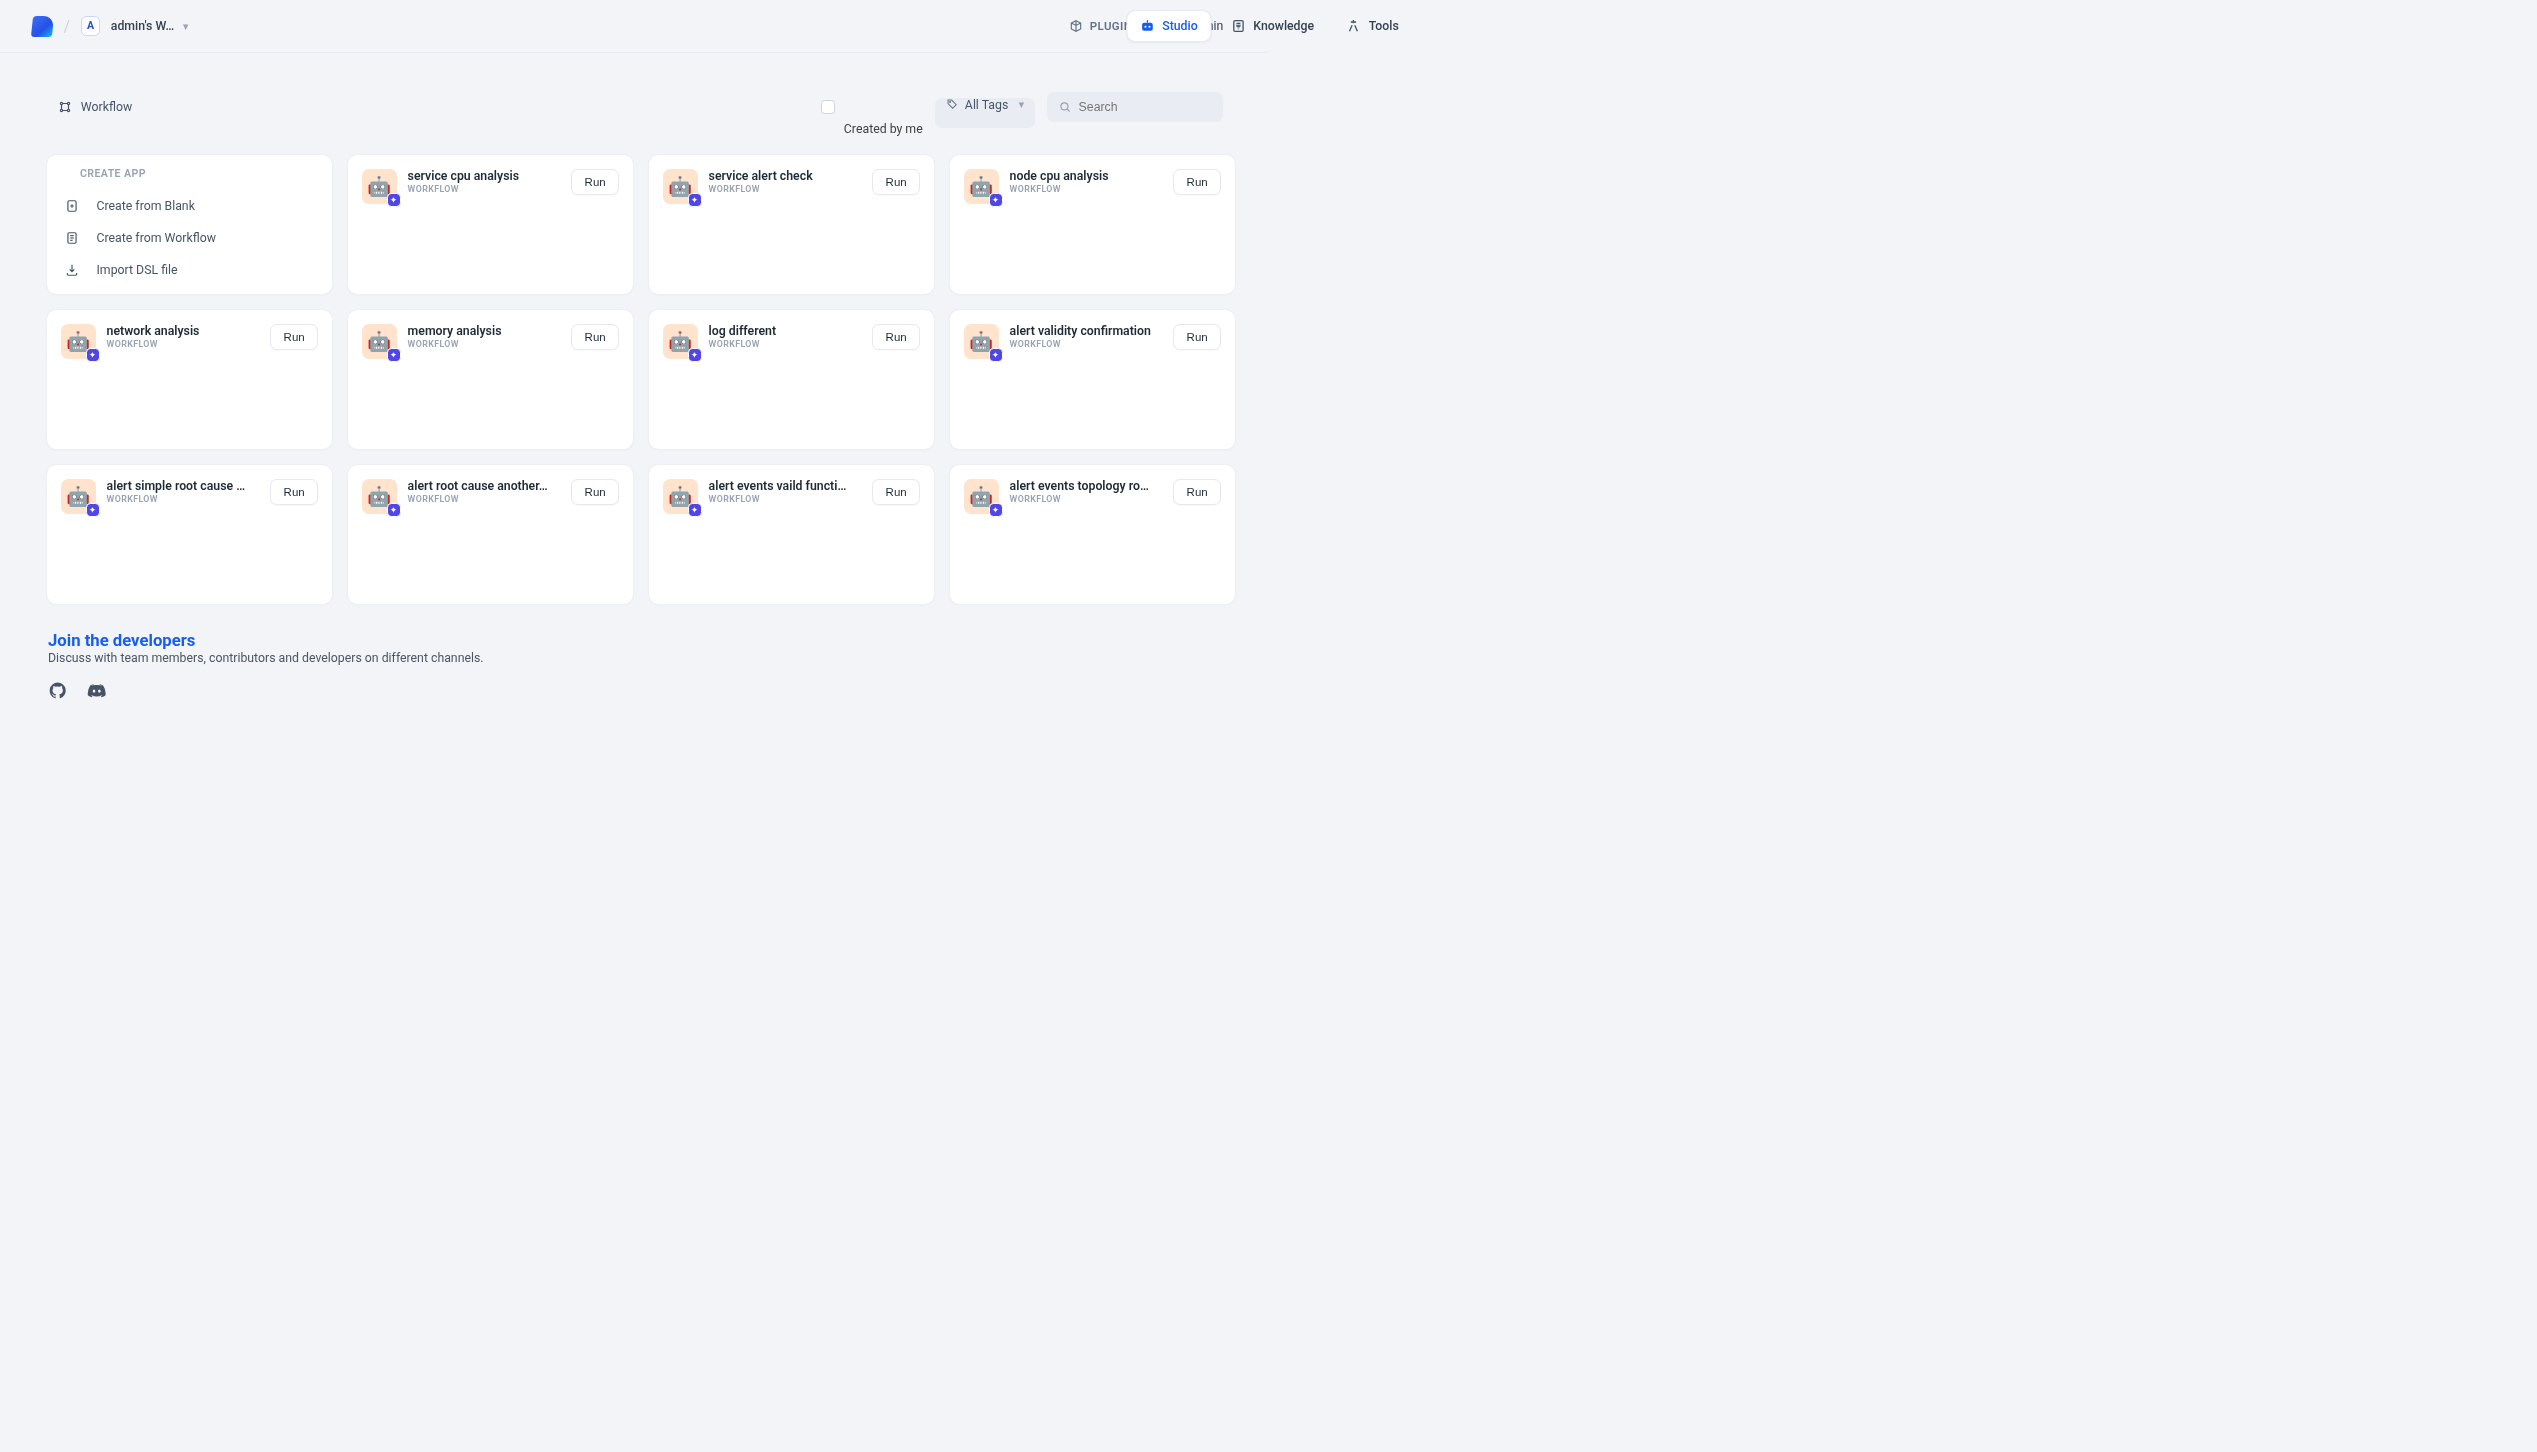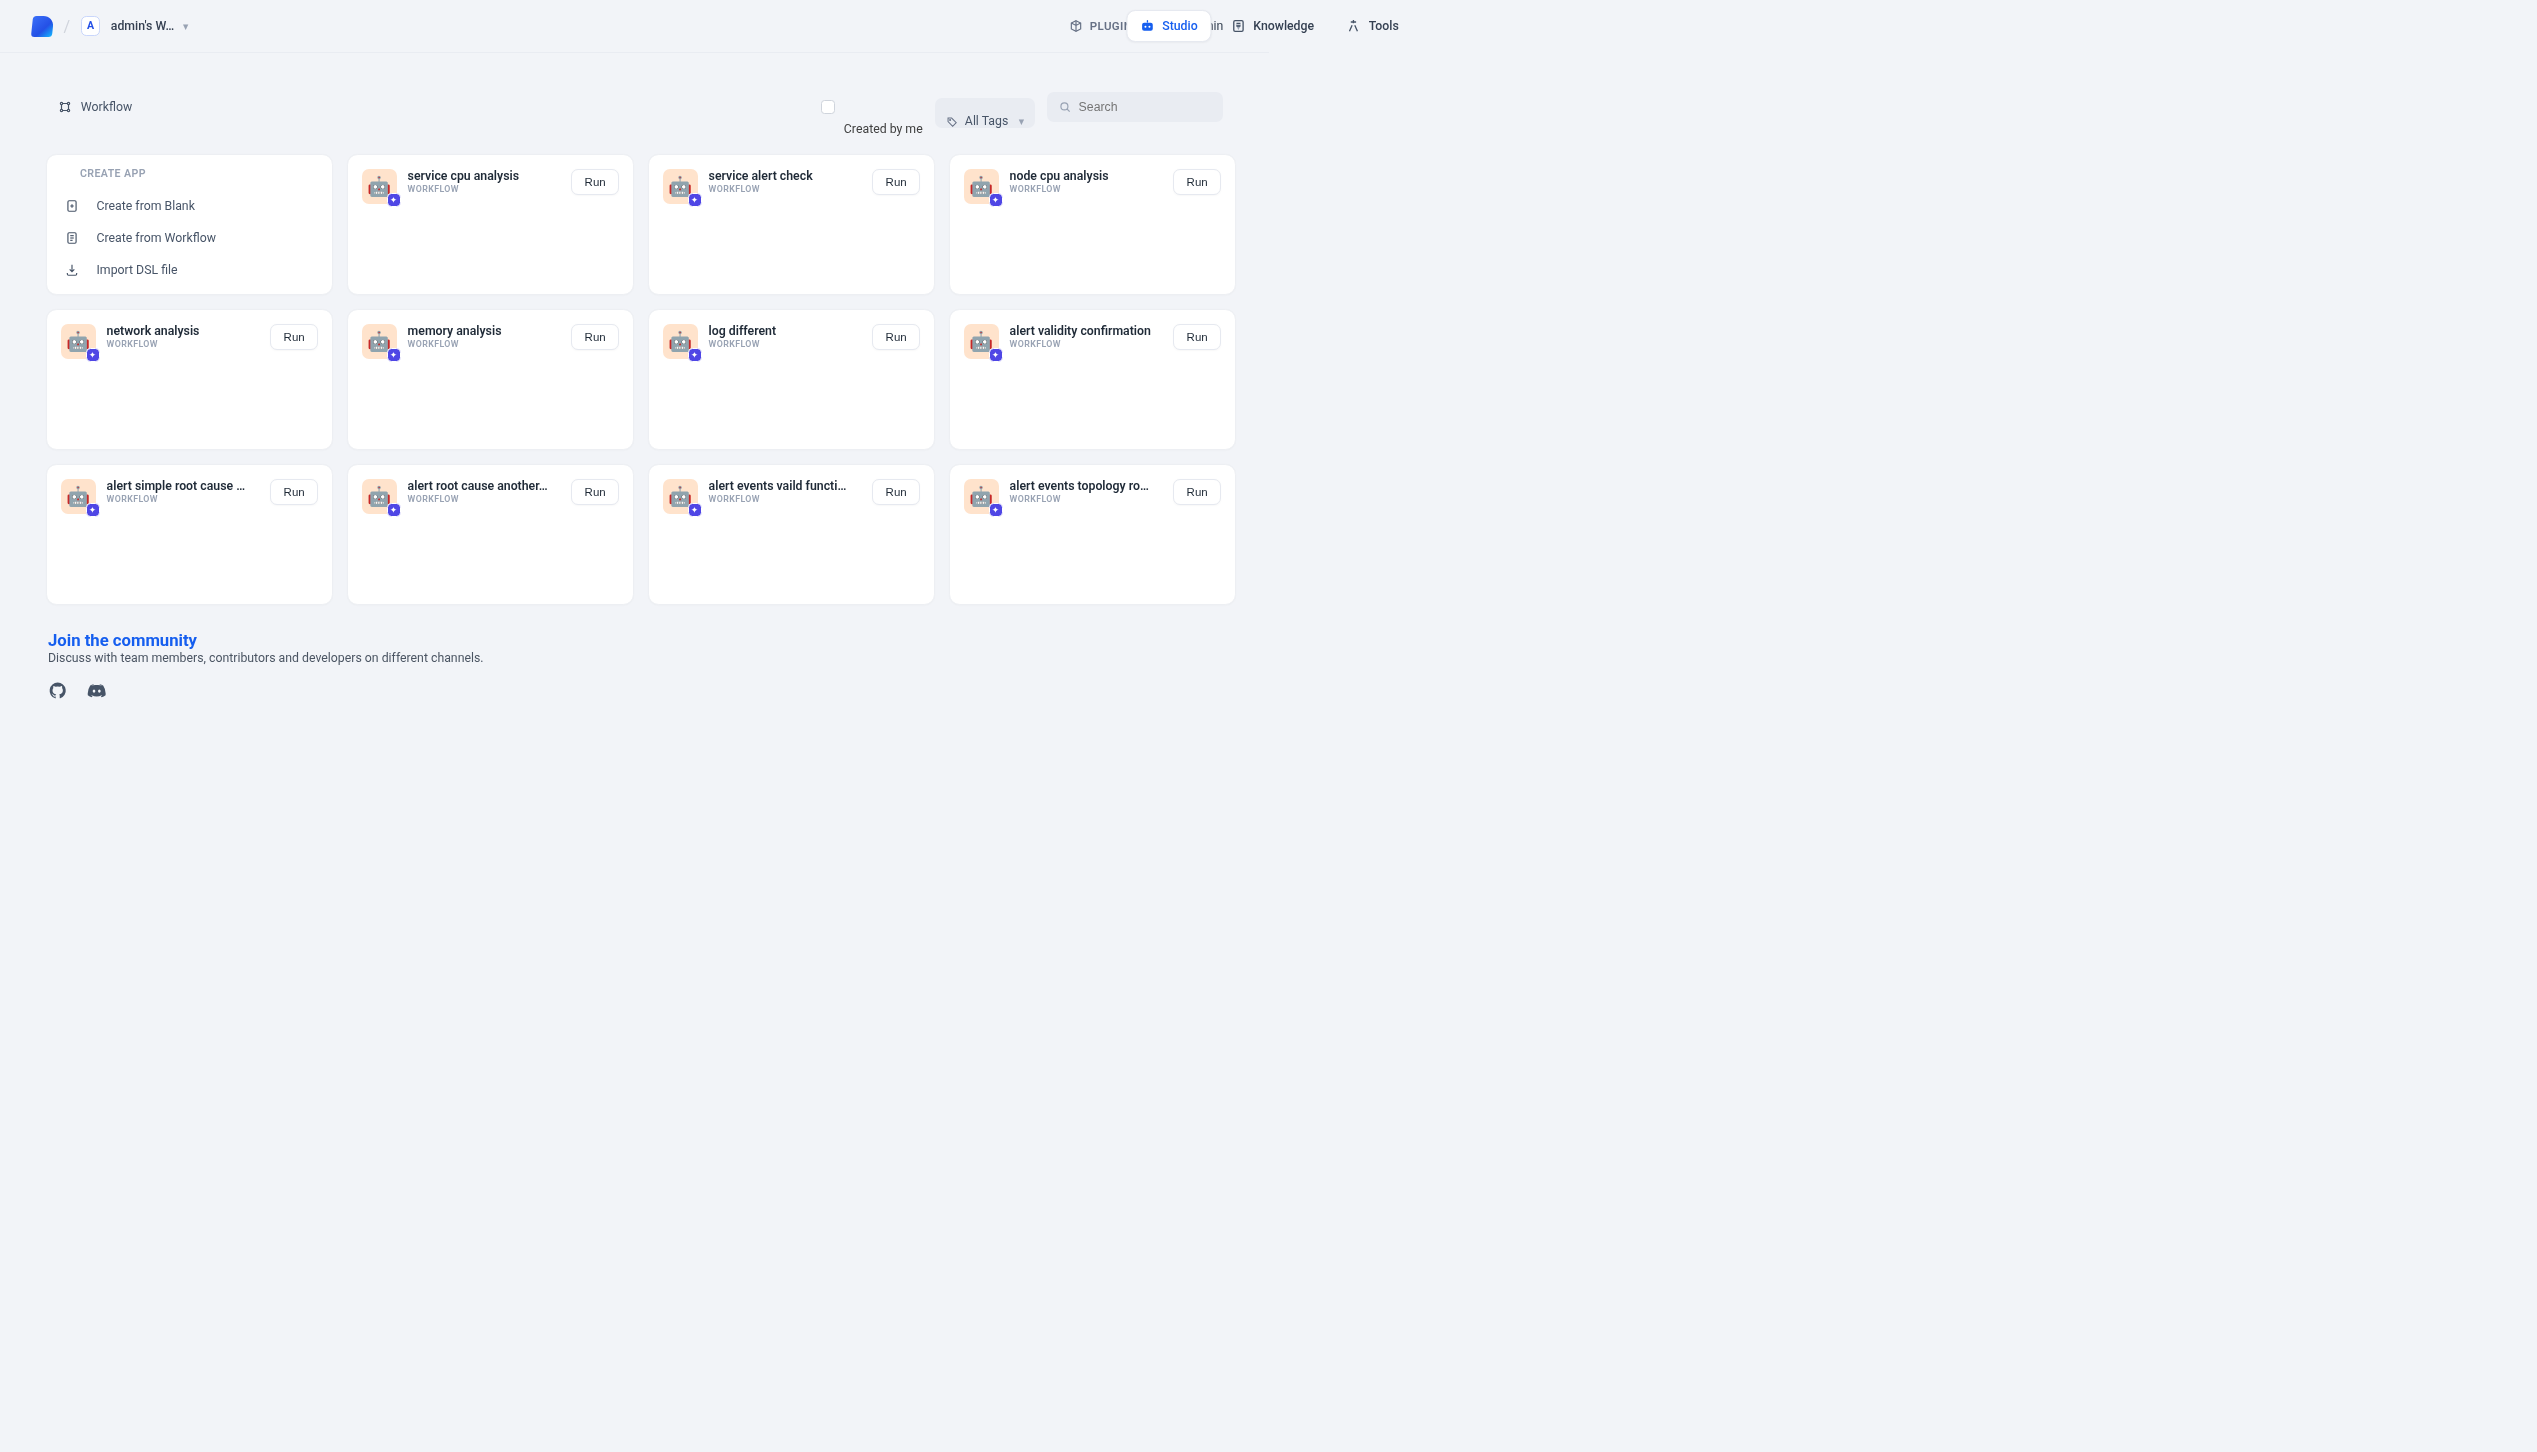--- a/index.html
+++ b/index.html
@@ -67,21 +67,21 @@
   
   .subheader {
     display:flex; align-items:center;
     padding: 25px 46px 0 58px;
   }
   .sub-left { display:flex; align-items:center; gap:8.8px; color:#475467; font-size:12.3px;}
   .sub-right { margin-left:auto; display:flex; align-items:center; gap:12.3px;}
   .checkbox { width:14px; height:14px; border:1.3px solid #cfd4dc; border-radius:3.5px; background:#fff;}
   .created-by { font-size:12.3px; color:#404040;margin-top:44px;}
   .tag-filter {
-    display:flex; align-items:flex-end; gap:7px;
+    display:flex; align-items:flex-start; gap:7px;
     height:30px; padding:0 10.6px;
     background:#e9ecf2; border-radius:7px;
     font-size:12.3px; color:#475467; cursor:pointer;margin-top:12px;
   }
   .search {
     display:flex; align-items:center; gap:7px;
     height:30px; width:176px; padding:0 10.6px;
     background:#e9ecf2; border-radius:7px;
   }
   .search input {
@@ -390,21 +390,21 @@
       <div class="wf-text">
         <div class="wf-title">alert events topology ro…</div>
         <div class="wf-type">WORKFLOW</div>
       </div>
       <button class="run-btn">Run</button>
     </div>
     </div>
   </div>
 
 <div class="community">
-  <div class="community-title">Join the community</div>
+  <div class="community-title">Join the developers</div>
   <div class="community-sub">Discuss with team members, contributors and developers on different channels.</div>
   <div class="community-icons">
     <span class="c-icon">
       <svg viewBox="0 0 24 24" width="19.4" height="19.4" fill="#475467">
           <path d="M12 2a10 10 0 00-3.16 19.49c.5.09.68-.22.68-.48v-1.7c-2.78.6-3.37-1.34-3.37-1.34-.45-1.16-1.11-1.47-1.11-1.47-.91-.62.07-.61.07-.61 1 .07 1.53 1.03 1.53 1.03.89 1.53 2.34 1.09 2.91.83.09-.65.35-1.09.63-1.34-2.22-.25-4.56-1.11-4.56-4.95 0-1.09.39-1.99 1.03-2.69-.1-.25-.45-1.27.1-2.65 0 0 .84-.27 2.75 1.03a9.5 9.5 0 015 0c1.91-1.3 2.75-1.03 2.75-1.03.55 1.38.2 2.4.1 2.65.64.7 1.03 1.6 1.03 2.69 0 3.85-2.34 4.7-4.57 4.95.36.31.68.92.68 1.85v2.74c0 .27.18.58.69.48A10 10 0 0012 2z"></path>
         </svg>
     </span>
     <span class="c-icon">
       <svg viewBox="0 0 24 24" width="19.4" height="19.4" fill="#475467">
           <path d="M20 5.5A17 17 0 0015.9 4l-.3.6a15 15 0 013.5 1.6A13 13 0 0012 5a13 13 0 00-7.1 1.2A15 15 0 018.4 4.6L8.1 4A17 17 0 004 5.5 18 18 0 001 17.5a17 17 0 005 2.5l1-1.6a11 11 0 01-1.8-.9l.4-.3a12 12 0 0012.8 0l.4.3a11 11 0 01-1.8.9l1 1.6a17 17 0 005-2.5A18 18 0 0020 5.5zM8.7 14.5c-.9 0-1.6-.9-1.6-2s.7-2 1.6-2 1.6.9 1.6 2-.7 2-1.6 2zm6.6 0c-.9 0-1.6-.9-1.6-2s.7-2 1.6-2 1.6.9 1.6 2-.7 2-1.6 2z"></path>

